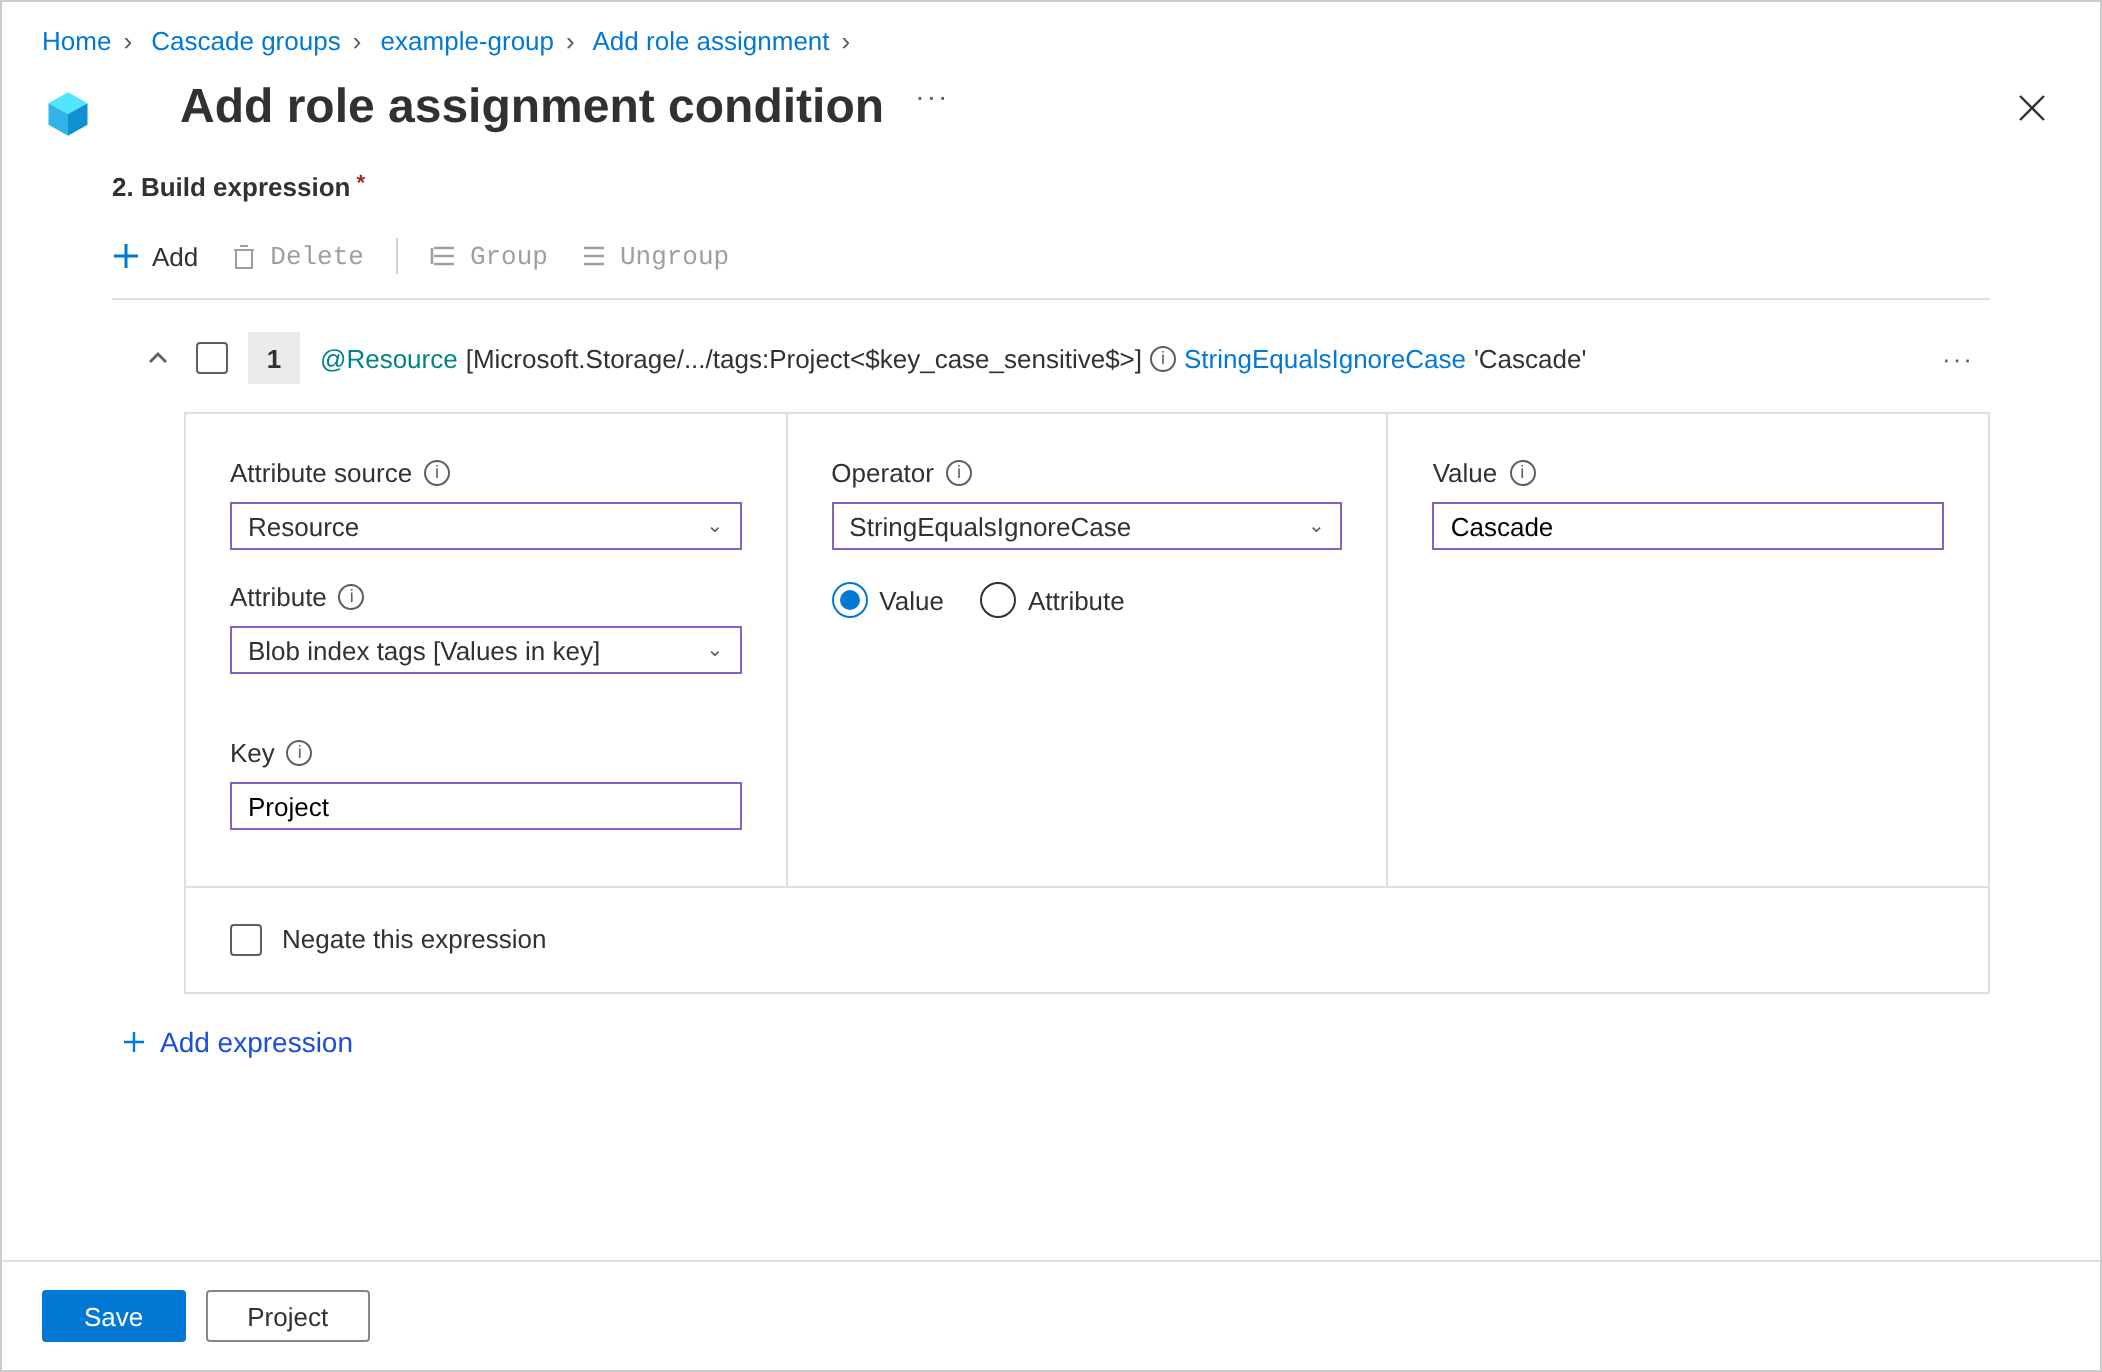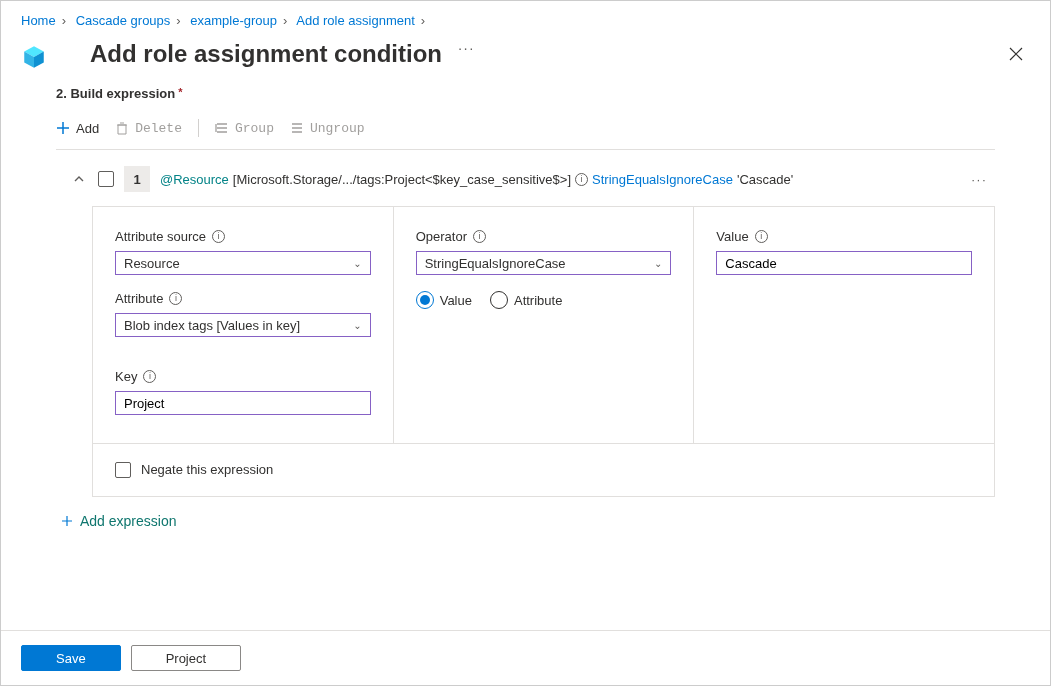--- a/index.html
+++ b/index.html
@@ -44,23 +44,23 @@
   .select-box { border: 1px solid #8661c5; height: 24px; padding: 0 8px; display: flex; align-items: center; justify-content: space-between; cursor: pointer; margin-bottom: 16px; font-size: 13px; }
   .caret-icon { font-size: 10px; color: #605e5c; }
   .text-input { border: 1px solid #8661c5; height: 24px; width: 100%; padding: 0 8px; font-size: 13px; font-family: inherit; outline: none; }
   .text-input.last { margin-bottom: 0; }
   .radio-row { display: flex; align-items: center; gap: 18px; margin-top: 2px; }
   .radio-item { display: flex; align-items: center; gap: 6px; cursor: pointer; }
   .radio-outer { width: 18px; height: 18px; border: 1px solid #323130; border-radius: 50%; display: flex; align-items: center; justify-content: center; }
   .radio-outer.sel { border-color: #0078d4; }
   .radio-inner { width: 10px; height: 10px; background: #0078d4; border-radius: 50%; }
   .negate-row { border-top: 1px solid #e1dfdd; padding: 18px 22px; display: flex; align-items: flex-start; gap: 10px; }
-  .add-expr { display: inline-flex; align-items: center; gap: 6px; color: #0f766e; cursor: pointer; margin: 0 0 12px 4px; font-size: 14px; }
+  .add-expr { display: inline-flex; align-items: center; gap: 6px; color: #1d4ed8; cursor: pointer; margin: 0 0 12px 4px; font-size: 14px; }
   .footer { border-top: 1px solid #e1dfdd; padding: 14px 20px; display: flex; gap: 10px; }
-  .btn { height: 26px; padding: 0 34px; font-size: 13px; cursor: pointer; border-radius: 2px; font-family: inherit; }
+  .btn { height: 26px; padding: 0 20px; font-size: 13px; cursor: pointer; border-radius: 2px; font-family: inherit; }
   .btn-primary { background: #0078d4; color: #fff; border: 1px solid #0078d4; }
   .btn-secondary { background: #fff; border: 1px solid #8a8886; color: #323130; }
   .spacer-16 { height: 16px; }
 </style>
 </head>
 <body>
 
 <div class="page">
   <div class="breadcrumb">
     <a>Home</a><span class="sep">›</span>

